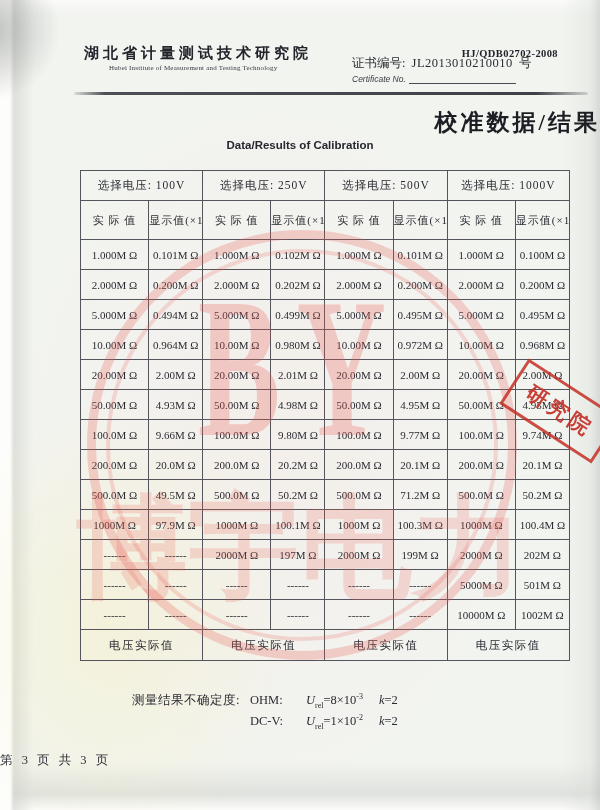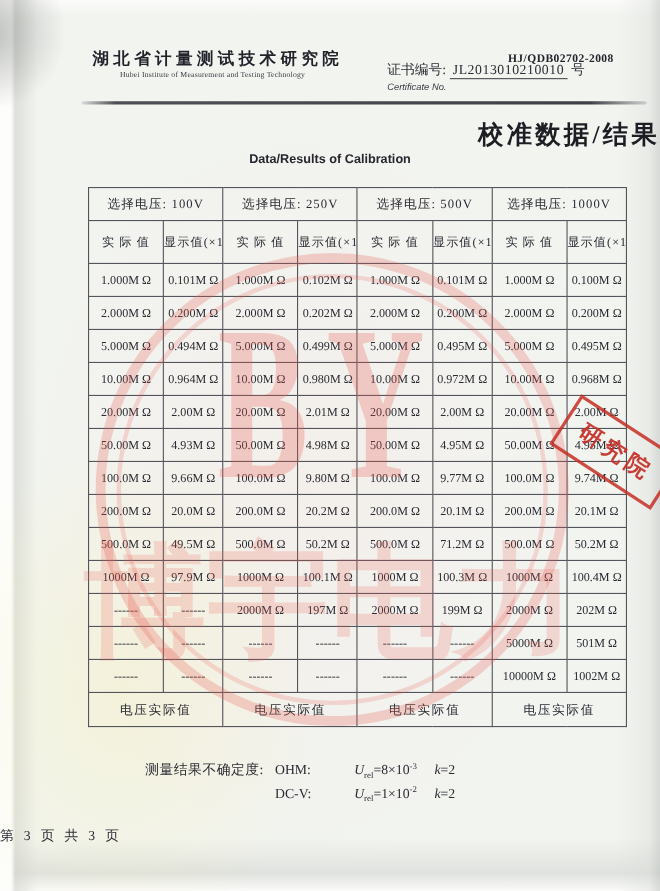--- a/index.html
+++ b/index.html
@@ -16,21 +16,21 @@
       linear-gradient(180deg, rgba(252,252,251,0.9) 0px, rgba(252,252,251,0.0) 14px),
       linear-gradient(0deg, #fbfbfa 0px, rgba(200,204,199,0.45) 16px, rgba(200,204,199,0.0) 48px),
       #f2f4f0;
   }
   
   .institute{position:absolute;left:84px;top:44px;}
   .inst-cn{font-size:15px;font-weight:bold;letter-spacing:4px;color:#23232b;white-space:nowrap;}
   .inst-en{font-size:7px;color:#3a3a42;margin-top:1px;letter-spacing:0.2px;margin-left:25px;}
   .doc-code{position:absolute;right:42px;top:48px;font-size:10.5px;font-weight:bold;letter-spacing:0.4px;color:#23232b;}
   .cert{position:absolute;left:352px;top:55px;font-size:12.5px;color:#2b2b33;white-space:nowrap;}
-  .cert-no{border-bottom:1px solid #4a4a52;padding:0 3px 1px 3px;letter-spacing:0.5px;}
+  .cert-no{border-bottom:1px solid #4a4a52;padding:0 3px 13px 3px;letter-spacing:0.5px;}
   .cert-en{font-size:8.5px;margin-top:2px;font-family:"Liberation Sans","DejaVu Sans",sans-serif;color:#3a3a42;font-style:italic;}
   .rule{position:absolute;left:74px;top:92px;width:514px;height:3px;
     background:linear-gradient(90deg, rgba(90,90,95,0.15), #4e4e54 6%, #3f3f46 90%, rgba(90,90,95,0.2));
     border-radius:2px;}
   .title{position:absolute;left:0;width:600px;top:107px;text-align:right;
     font-size:23px;font-weight:bold;letter-spacing:3px;color:#1d1d24;}
   .subtitle{position:absolute;left:0;width:600px;top:139px;text-align:center;
     font-family:"Liberation Sans","DejaVu Sans",sans-serif;font-size:11.5px;font-weight:bold;color:#26262e;}
   
   .cal-table{position:absolute;left:80px;top:170px;width:490px;border-collapse:collapse;table-layout:fixed;z-index:1;}
@@ -39,21 +39,21 @@
   tr.sel-row td{height:29px;font-size:11.5px;letter-spacing:1px;}
   tr.hdr-row td{height:38px;font-size:11px;letter-spacing:1px;}
   tr.data-row td{height:29px;}
   tr.vlabel-row td{height:30px;font-size:11.5px;letter-spacing:1.5px;}
   tr.vval-row td{height:27px;font-size:11.5px;letter-spacing:0.5px;}
   
   .uncertainty{position:absolute;left:132px;top:692px;font-size:12.5px;display:flex;z-index:1;}
   .unc-label{letter-spacing:0.5px;margin-right:10px;}
   .unc-line{margin-bottom:3px;}
   .unc-name{display:inline-block;min-width:42px;}
-  .unc-expr{margin-left:30px;}
+  .unc-expr{margin-left:14px;}
   .unc-k{margin-left:16px;}
   .it{font-style:italic;}
   .uncertainty sub{font-size:8px;}
   .uncertainty sup{font-size:8px;}
   
   .footer{position:absolute;left:0;width:600px;top:752px;text-align:left;
     font-size:12.5px;letter-spacing:3px;color:#2e2e36;}
   
   .wm{position:absolute;pointer-events:none;z-index:3;}
   .wm-ring-outer{left:87px;top:230px;width:430px;height:430px;border:9px solid rgba(233,92,84,0.26);border-radius:50%;box-sizing:border-box;}

